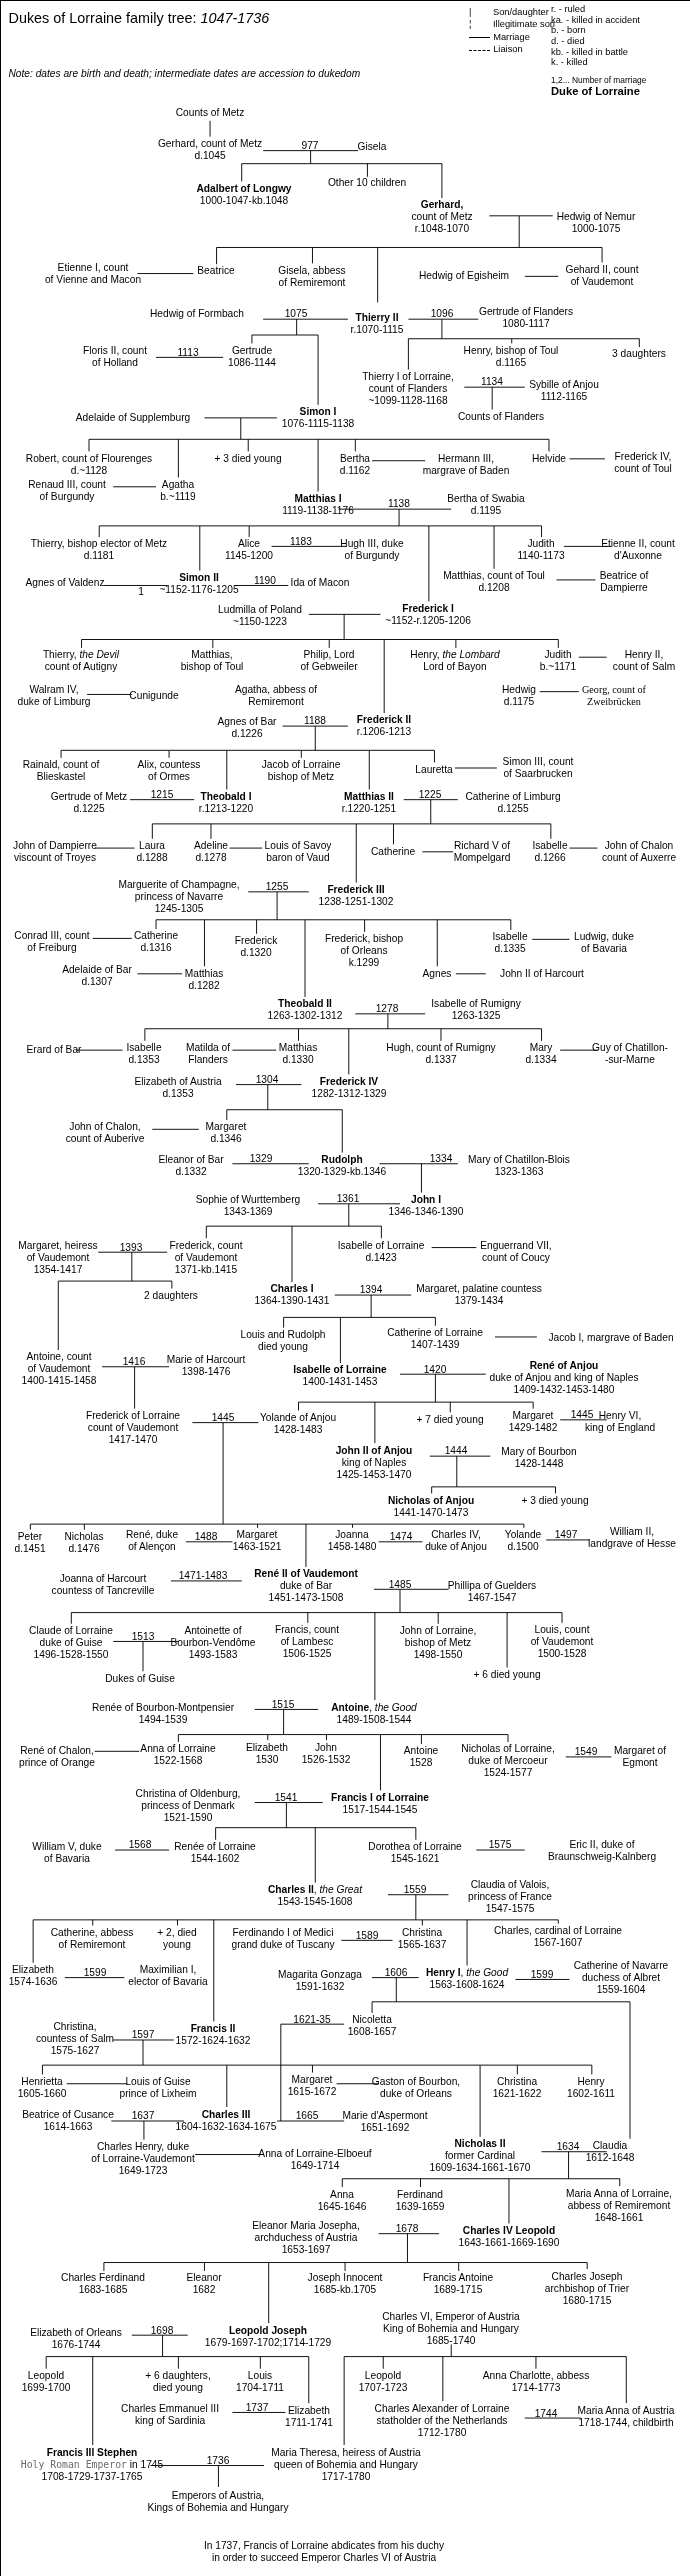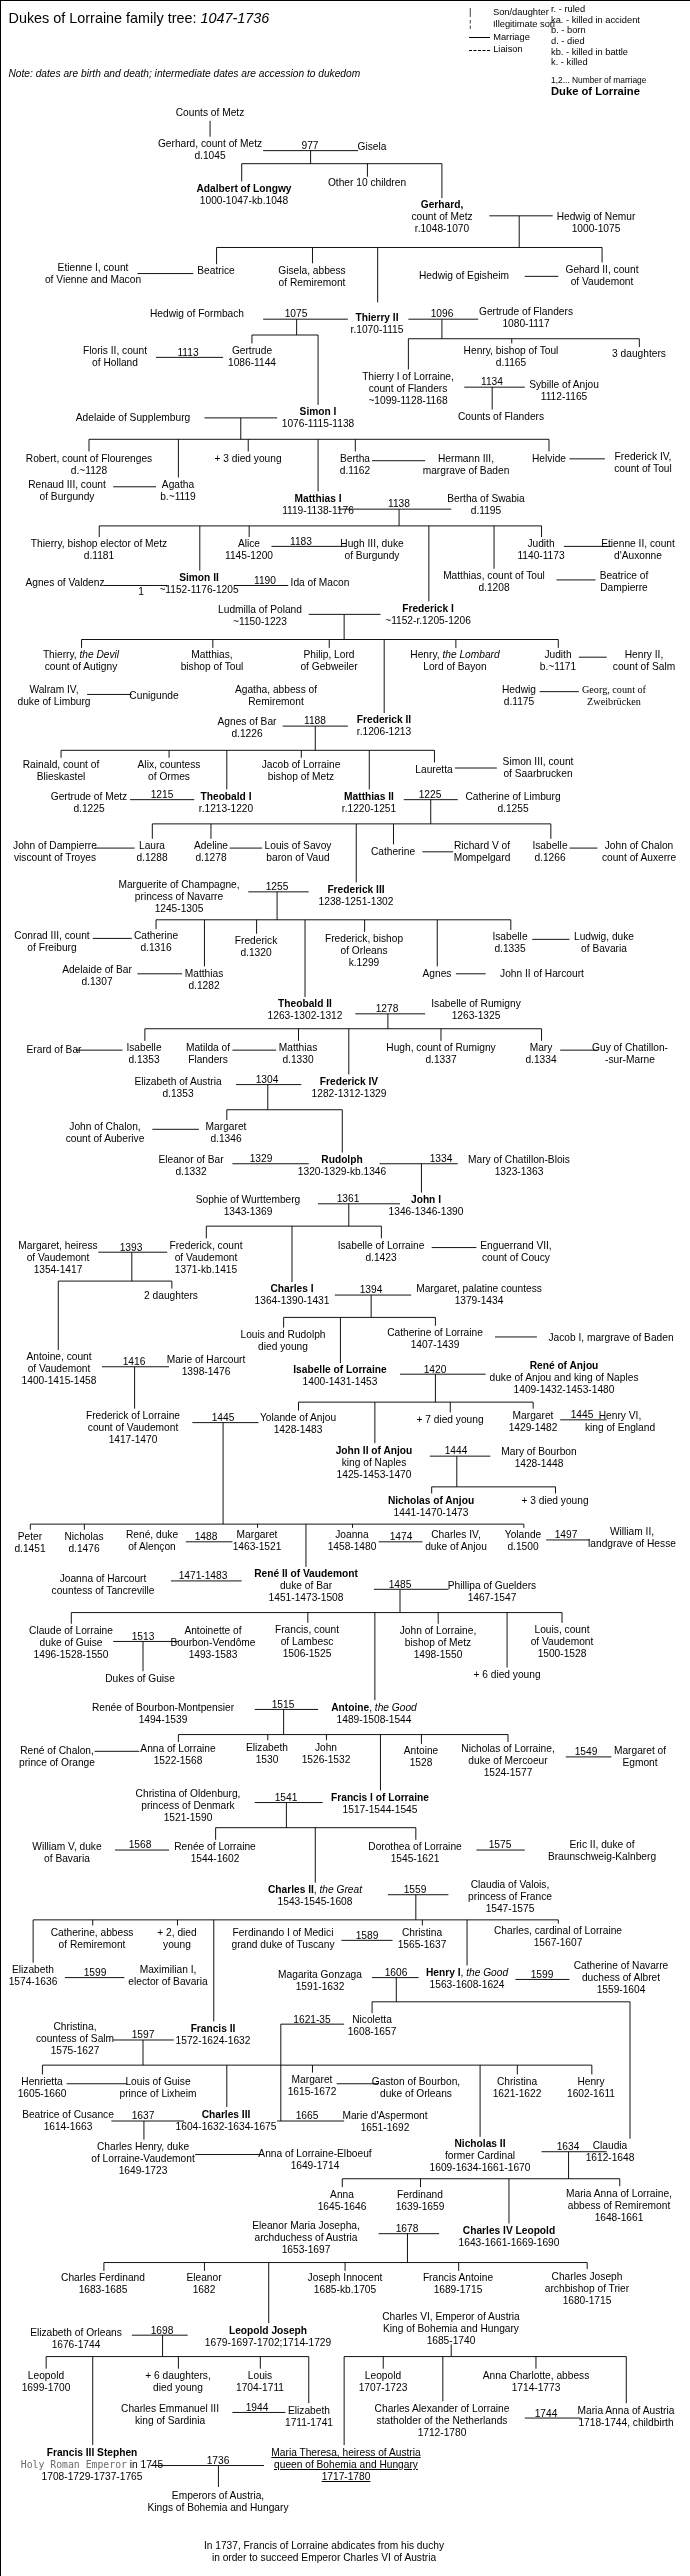--- a/index.html
+++ b/index.html
@@ -1298,21 +1298,21 @@
       </div>
       <div class="node" style="left: 535px; top: 2369px;">
         <div>Anna Charlotte, abbess</div>
         <div>1714-1773</div>
       </div>
       <div class="node" style="left: 169px; top: 2402px;">
         <div>Charles Emmanuel III</div>
         <div>king of Sardinia</div>
       </div>
       <div class="node" style="left: 256px; top: 2401px;">
-        <div>1944</div>
+        <div>1737</div>
       </div>
       <div class="node" style="left: 308px; top: 2404px;">
         <div>Elizabeth</div>
         <div>1711-1741</div>
       </div>
       <div class="node" style="left: 441px; top: 2402px;">
         <div>Charles Alexander of Lorraine</div>
         <div>statholder of the Netherlands</div>
         <div>1712-1780</div>
       </div>
@@ -1324,21 +1324,21 @@
         <div>1718-1744, childbirth</div>
       </div>
       <div class="node" style="left: 91px; top: 2446px;">
         <div><span class="b">Francis III Stephen</span></div>
         <div><span class="m">Holy Roman Emperor</span><span> in 1745</span></div>
         <div>1708-1729-1737-1765</div>
       </div>
       <div class="node" style="left: 217px; top: 2454px;">
         <div>1736</div>
       </div>
-      <div class="node" style="left: 345px; top: 2446px; text-decoration: underline;">
+      <div class="node" style="left: 345px; top: 2446px;">
         <div>Maria Theresa, heiress of Austria</div>
         <div>queen of Bohemia and Hungary</div>
         <div>1717-1780</div>
       </div>
       <div class="node" style="left: 217px; top: 2489px;">
         <div>Emperors of Austria,</div>
         <div>Kings of Bohemia and Hungary</div>
       </div>
       <div class="node" style="left: 323px; top: 2539px;">
         <div>In 1737, Francis of Lorraine abdicates from his duchy</div>

